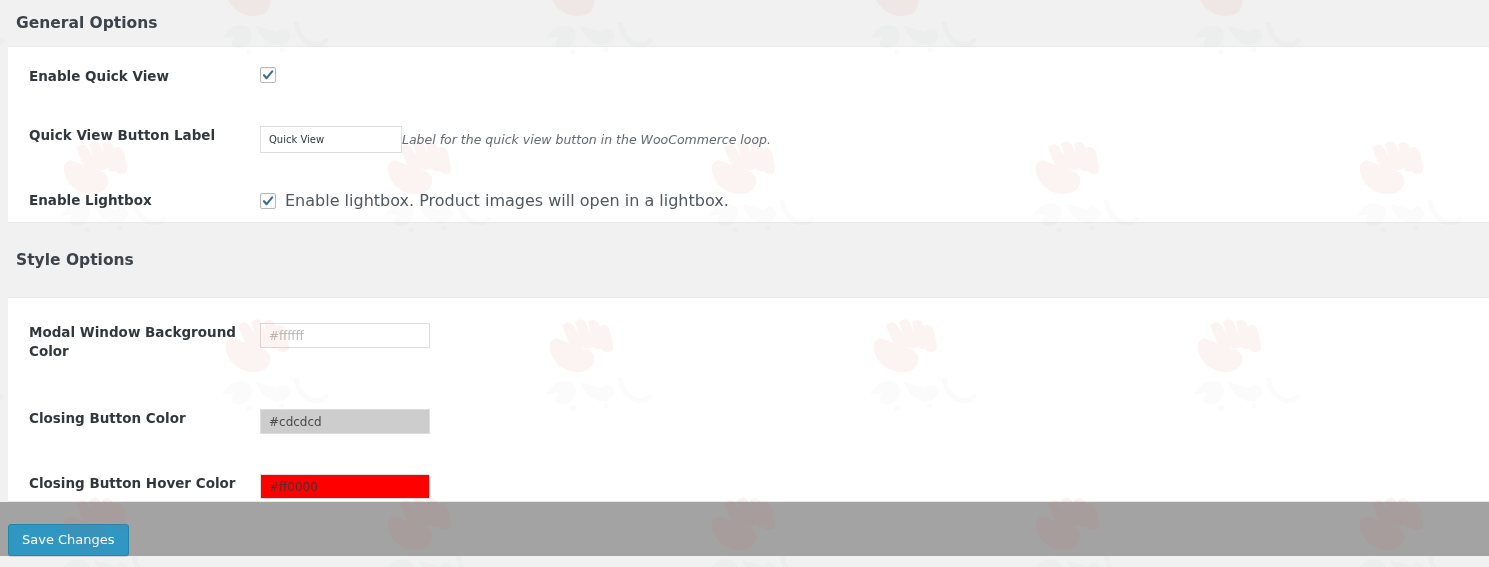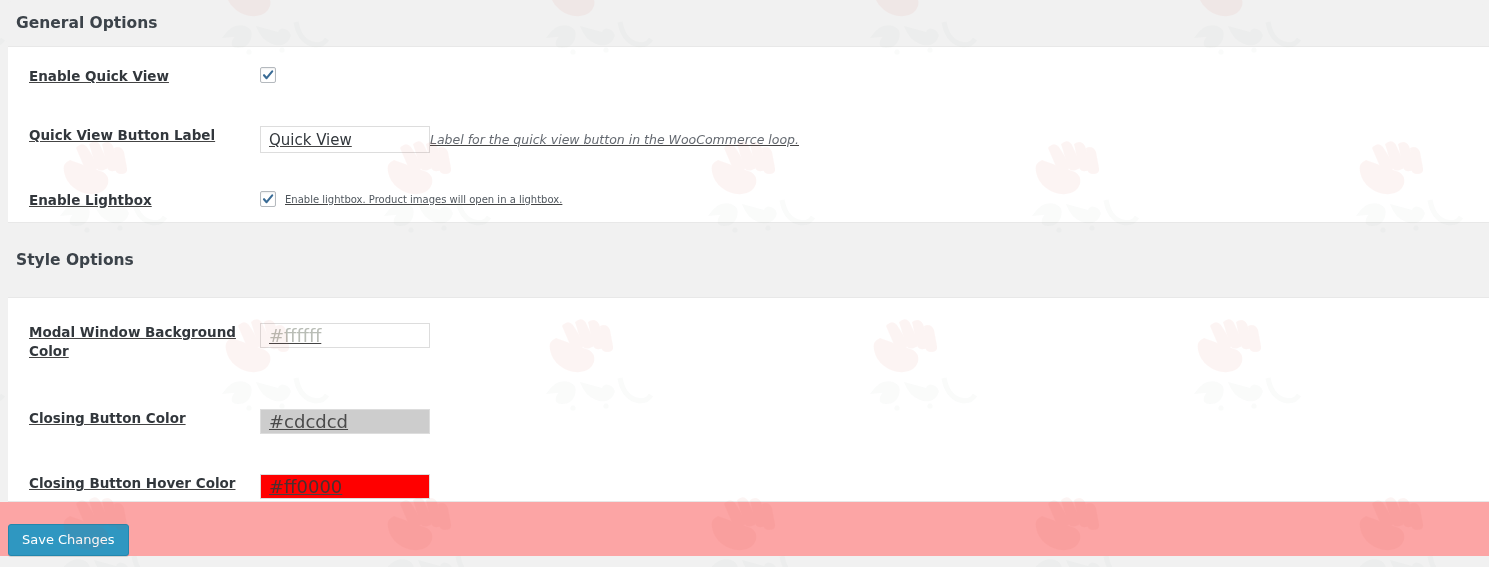--- a/index.html
+++ b/index.html
@@ -53,21 +53,20 @@
   }
   #hdr-general { height: 46px; border-radius: 18px; }
   #hdr-style   { height: 74px; }
 
   .panel {
     background: #ffffff;
     margin-left: 8px;
     border-top: 1px solid #e8e8e8;
     border-bottom: 1px solid #e8e8e8;
     box-sizing: border-box;
-    text-decoration: underline;
   }
   #panel-general { height: 177px; }
   #panel-style   { height: 205px; }
 
   .form-row {
     display: flex;
     align-items: flex-start;
     box-sizing: border-box;
   }
   .row-label {
@@ -111,69 +110,69 @@
   }
   .cbox svg {
     position: absolute;
     left: 0px;
     top: 0px;
     width: 14px;
     height: 14px;
   }
   .cbox-inline-label {
     margin-left: 9px;
-    font-size: 10px;
+    font-size: 16px;
     color: #50575e;
     font-weight: 400;
     white-space: nowrap;
   }
 
   
   .text-input {
-    width: 170px;
+    width: 142px;
     height: 27px;
     box-sizing: border-box;
     border: 1px solid #ddd;
     background: #fff;
     padding: 0 8px;
-    font-size: 15px;
+    font-size: 10px;
     color: #32373c;
     font-family: "DejaVu Sans", "Liberation Sans", sans-serif;
     border-radius: 0;
     outline: none;
   }
   .field-desc {
     margin-left: 0;
     font-style: italic;
     font-size: 12.5px;
     color: #646970;
     white-space: nowrap;
   }
 
   
   .color-input {
     width: 170px;
     height: 25px;
     box-sizing: border-box;
     border: 1px solid #ddd;
     padding: 0 8px;
-    font-size: 18px;
+    font-size: 12px;
     font-family: "DejaVu Sans", "Liberation Sans", sans-serif;
     border-radius: 0;
     outline: none;
   }
 
   
   #footer {
     padding-left: 8px;
     padding-top: 22px;
     display: flex;
     align-items: center;
     gap: 10px;
-    background: #fca5a5;
+    background: #a3a3a3;
   }
   .btn {
     font-family: "DejaVu Sans", "Liberation Sans", sans-serif;
     font-size: 13px;
     line-height: 1;
     border-radius: 3px;
     cursor: pointer;
     box-sizing: border-box;
     white-space: nowrap;
   }

